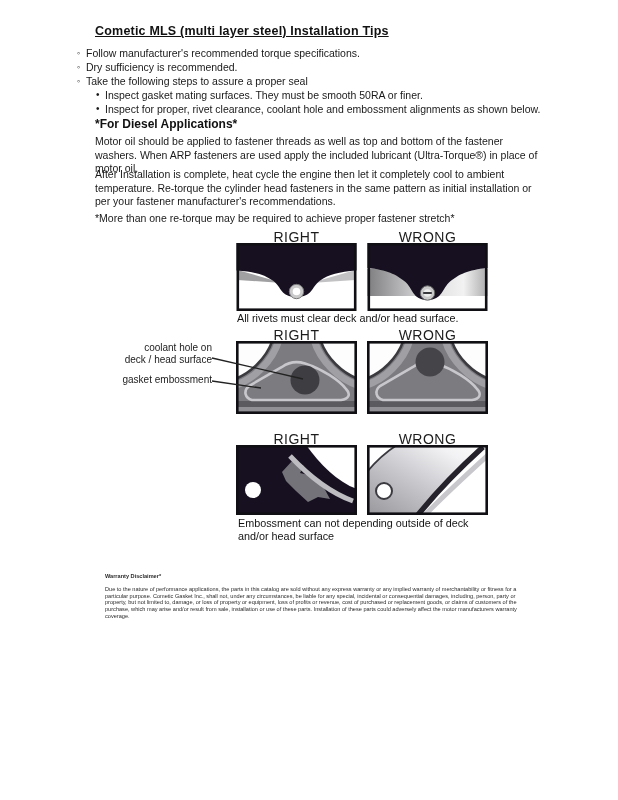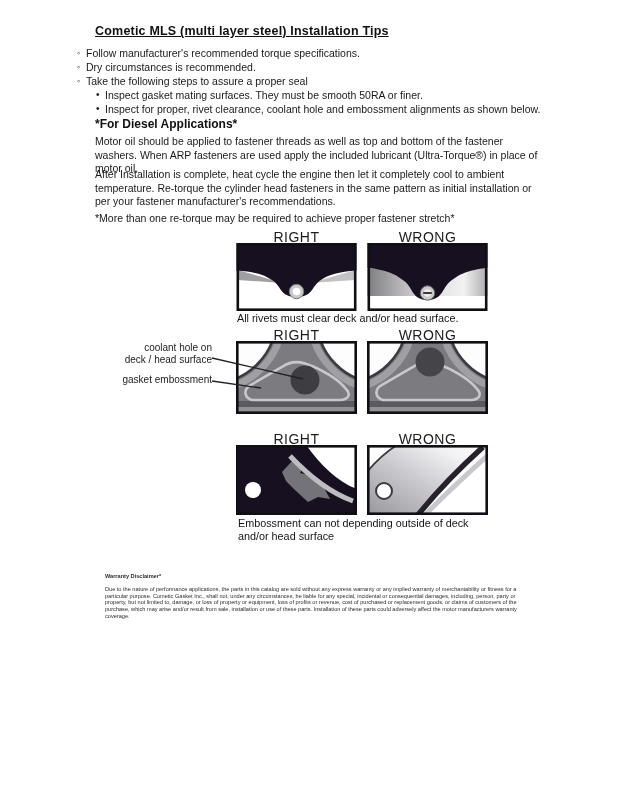--- a/index.html
+++ b/index.html
@@ -49,21 +49,21 @@
 </style>
 </head>
 <body>
 
 <div class="page">
 
   <div class="title">Cometic MLS (multi layer steel) Installation Tips</div>
 
   <div class="tips">
     <div class="brow"><span class="bsym">◦</span><span>Follow manufacturer's recommended torque specifications.</span></div>
-    <div class="brow"><span class="bsym">◦</span><span>Dry circumstances is recommended.</span></div>
+    <div class="brow"><span class="bsym">◦</span><span>Dry sufficiency is recommended.</span></div>
     <div class="brow"><span class="bsym">◦</span><span>Take the following steps to assure a proper seal</span></div>
     <div class="brow sub"><span class="bsym">•</span><span>Inspect gasket mating surfaces.  They must be smooth 50RA or finer.</span></div>
     <div class="brow sub"><span class="bsym">•</span><span>Inspect for proper, rivet clearance, coolant hole and embossment alignments as shown below.</span></div>
   </div>
 
   <div class="diesel-h">*For Diesel Applications*</div>
   <div class="para p1">Motor oil should be applied to fastener threads as well as top and bottom of the fastener washers. When ARP fasteners are used apply the included lubricant (Ultra-Torque®) in place of motor oil.</div>
   <div class="para p2">After Installation is complete, heat cycle the engine then let it completely cool to ambient temperature. Re-torque the cylinder head fasteners in the same pattern as initial installation or per your fastener manufacturer's recommendations.</div>
   <div class="para note">*More than one re-torque may be required to achieve proper fastener stretch*</div>
 

